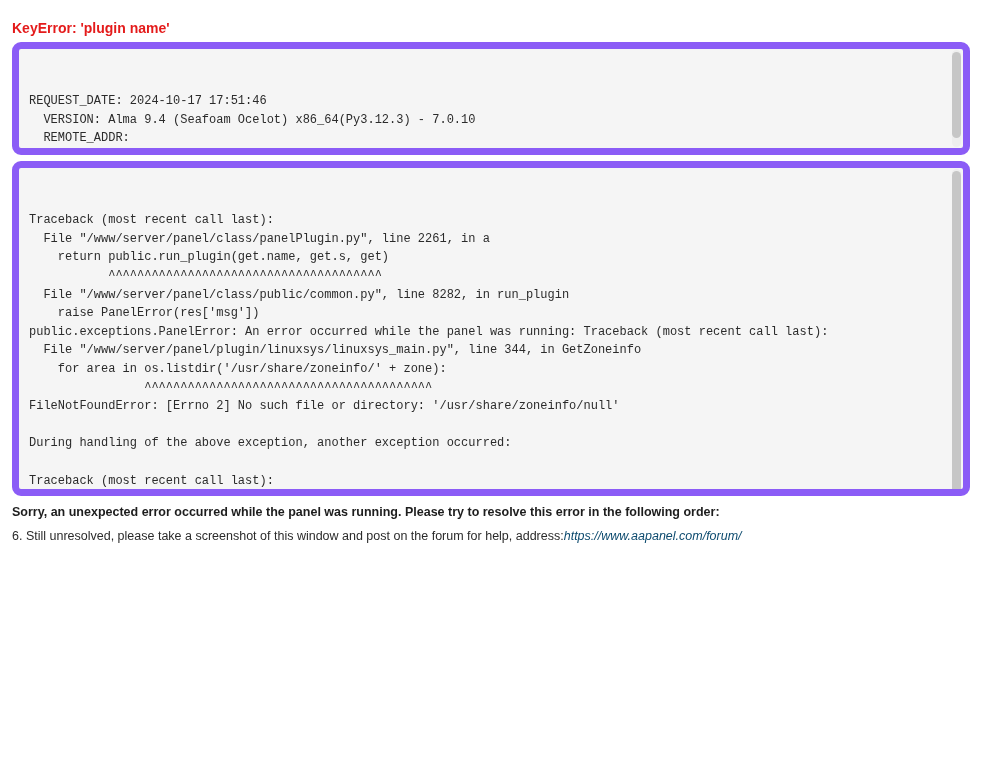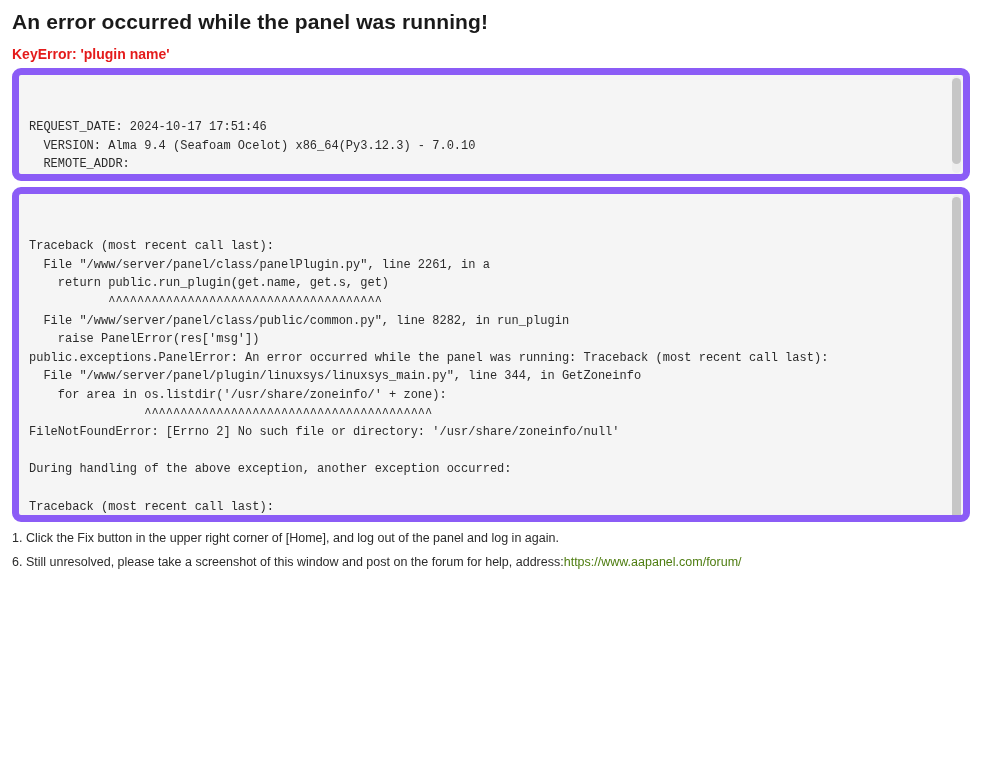--- a/index.html
+++ b/index.html
@@ -85,30 +85,30 @@
     font-weight: bold;
     color: #1d1d1d;
     margin: 0 0 10px 0;
   }
   .footer-line {
     font-size: 12.5px;
     color: #2b2b2b;
     margin: 0 0 10px 0;
   }
   .footer-line a {
-    color: #4d7c0f;
+    color: #0c4a6e;
     text-decoration: none;
+    font-style: italic;
   }
 </style>
 </head>
 <body>
 
 <div class="page">
 
-  <h1 class="title">An error occurred while the panel was running!</h1>
 
   <div class="error-type">KeyError: 'plugin name'</div>
 
   <div class="code-box" id="request-info-box">
     <div class="inner">REQUEST_DATE: 2024-10-17 17:51:46
   VERSION: Alma 9.4 (Seafoam Ocelot) x86_64(Py3.12.3) - 7.0.10
   REMOTE_ADDR:
   REQUEST_URI: POST /plugin?action=a&amp;name=linuxsys&amp;s=GetZoneinfo
 REQUEST_FORM: {'zone': ''}
   USER_AGENT: Mozilla/5.0 (Windows NT 10.0; Win64; x64) AppleWebKit/537.36 (KHTML, like Gecko) Chrome/129.0.0.0 Safari/537.36 Edg/12</div>
@@ -141,17 +141,17 @@
              ^^^^^^^^^^^^^^^^^^^^^^^^^^^^^^^^^
   File "/www/server/panel/class/panelPlugin.py", line 2263, in a
     return public.get_error_object(None, plugin_name=get.name)
            ^^^^^^^^^^^^^^^^^^^^^^^^^^^^^^^^^^^^^^^^^^^^^^^^^^</div>
     <div class="scrollbar">
       <div class="thumb"></div>
     </div>
   </div>
 
   <div class="footer">
-    <div class="footer-line">1. Click the Fix button in the upper right corner of [Home], and log out of the panel and log in again.</div>
+    <div class="footer-head">Sorry, an unexpected error occurred while the panel was running. Please try to resolve this error in the following order:</div>
     <div class="footer-line"><span>6. Still unresolved, please take a screenshot of this window and post on the forum for help, address:</span><a href="#">https://www.aapanel.com/forum/</a></div>
   </div>
 
 </div>
 
 </body></html>

